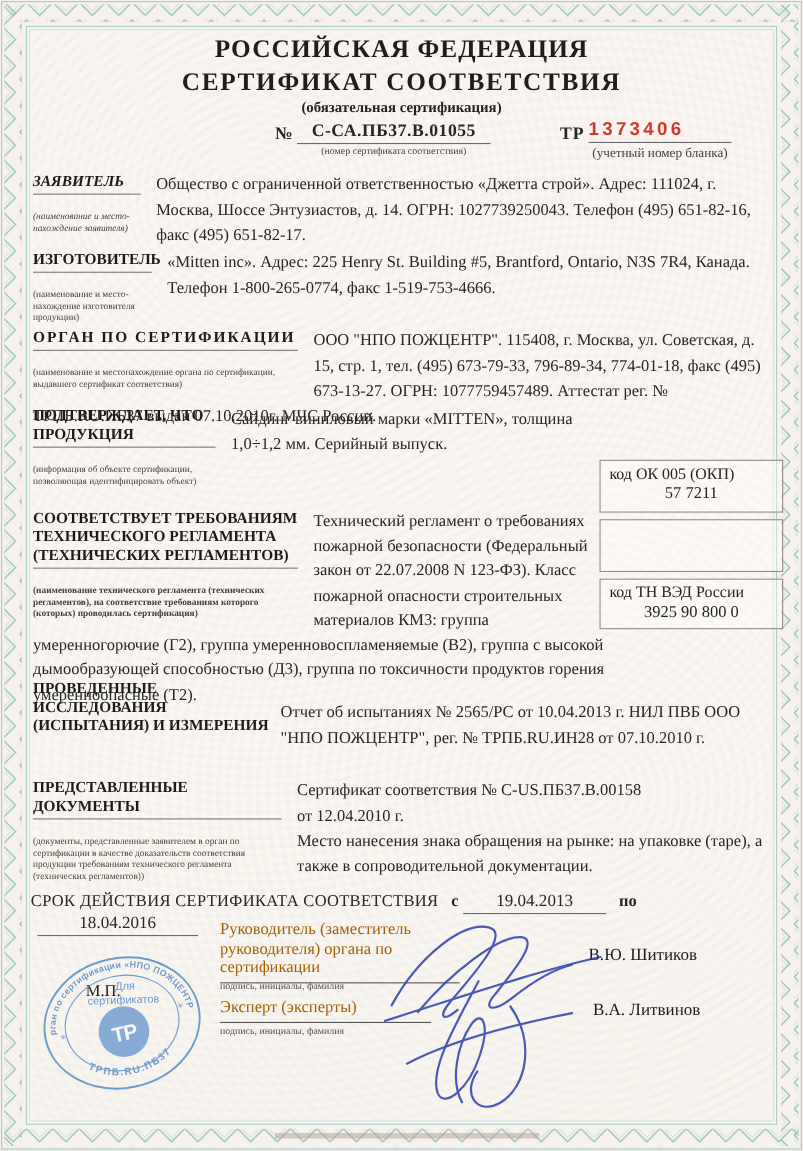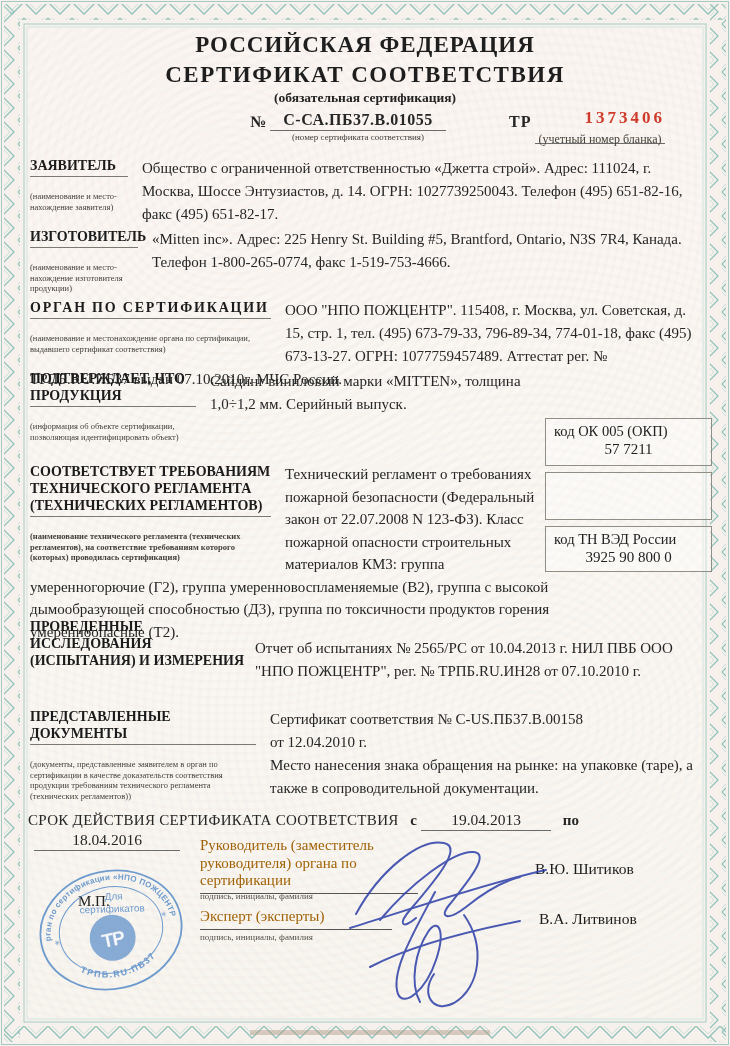--- a/index.html
+++ b/index.html
@@ -23,34 +23,34 @@
   .t-cert{position:absolute; left:0; top:62px; width:730px; text-align:center;
     font-size:23px; font-weight:bold; letter-spacing:1.5px; color:#1e1e1e;}
   .t-sub{position:absolute; left:0; top:90px; width:730px; text-align:center;
     font-size:13.5px; font-weight:bold; color:#222;}
   .num-sign{position:absolute; left:250px; top:113px; font-size:16px; font-weight:bold;}
   .cert-num{position:absolute; left:270px; top:111px; width:176px; text-align:center;
     font-size:16px; font-weight:bold; letter-spacing:0.5px; border-bottom:1px solid #6b6b6b; padding-bottom:1px;}
   .cert-num-cap{position:absolute; left:270px; top:132px; width:176px; text-align:center;
     font-size:9px; color:#44403a;}
   .tr-lab{position:absolute; left:509px; top:113px; font-size:16px; font-weight:bold; letter-spacing:1px;}
-  .blank-num{position:absolute; left:535px; top:108px; width:130px; text-align:right;
-    font-family:Liberation Serif, serif; font-size:17px; font-weight:bold; letter-spacing:3px;
-    color:#cf3a2a; border-bottom:1px solid #6b6b6b; padding-bottom:15px;}
+  .blank-num{position:absolute; left:535px; top:108px; width:130px; text-align:left;
+    font-family:Liberation Sans, sans-serif; font-size:17px; font-weight:bold; letter-spacing:3px;
+    color:#cf3a2a; border-bottom:1px solid #6b6b6b; padding-bottom:1px;}
   .blank-num-cap{position:absolute; left:535px; top:132px; width:130px; text-align:center;
     font-size:12px; color:#44403a;}
   
   .sec{position:absolute; left:30px; width:672px;}
   .lblk{float:left;}
   .lbl{font-weight:bold; font-size:14px; line-height:17px; color:#1b1b1b;}
   .rule{border-bottom:1px solid #7a7a72; margin:2px 14px 2px 0;}
   .sub{font-size:8.5px; line-height:10.5px; color:#44403a;margin-top:14px;}
   .bodytx{font-size:15px; line-height:23px; color:#262626;}
   .prelines{white-space:pre-line;}
-  .w112{width:112px;} .w122{width:122px;} .w255{width:255px;} .w180{width:180px;}
+  .w112{width:112px;font-style:italic;} .w122{width:122px;} .w255{width:255px;} .w180{width:180px;}
   .w225{width:225px;} .w240{width:240px;}
   .ls2{letter-spacing:1.8px;}
   .spacer-r{float:right; width:140px; height:155px;}
   .pt19{padding-top:19px;}
   
   .codebox{position:absolute; left:545px; width:165px; border:1px solid #8e8e85;
     background:rgba(255,255,255,0.35); font-size:14.5px; color:#222;}
   .codebox .cl{padding:4px 0 0 8px;}
   .codebox .cv{text-align:center; padding:1px 0 4px 0; font-size:15px;}
   

